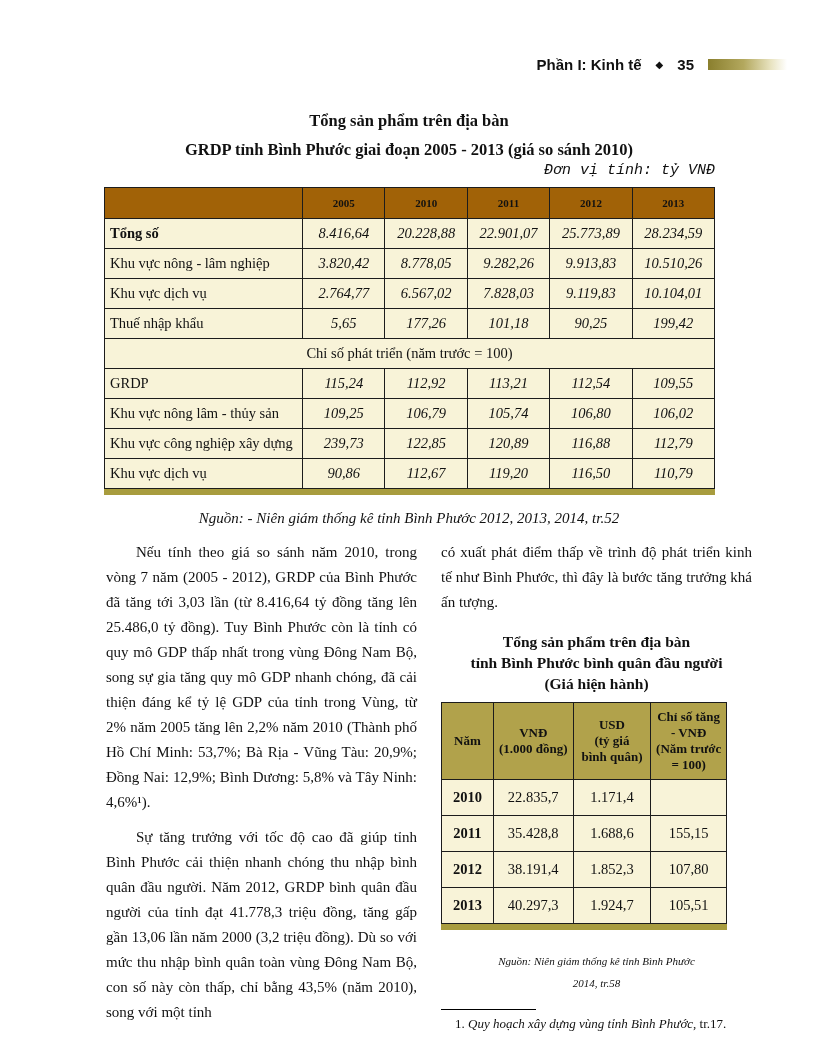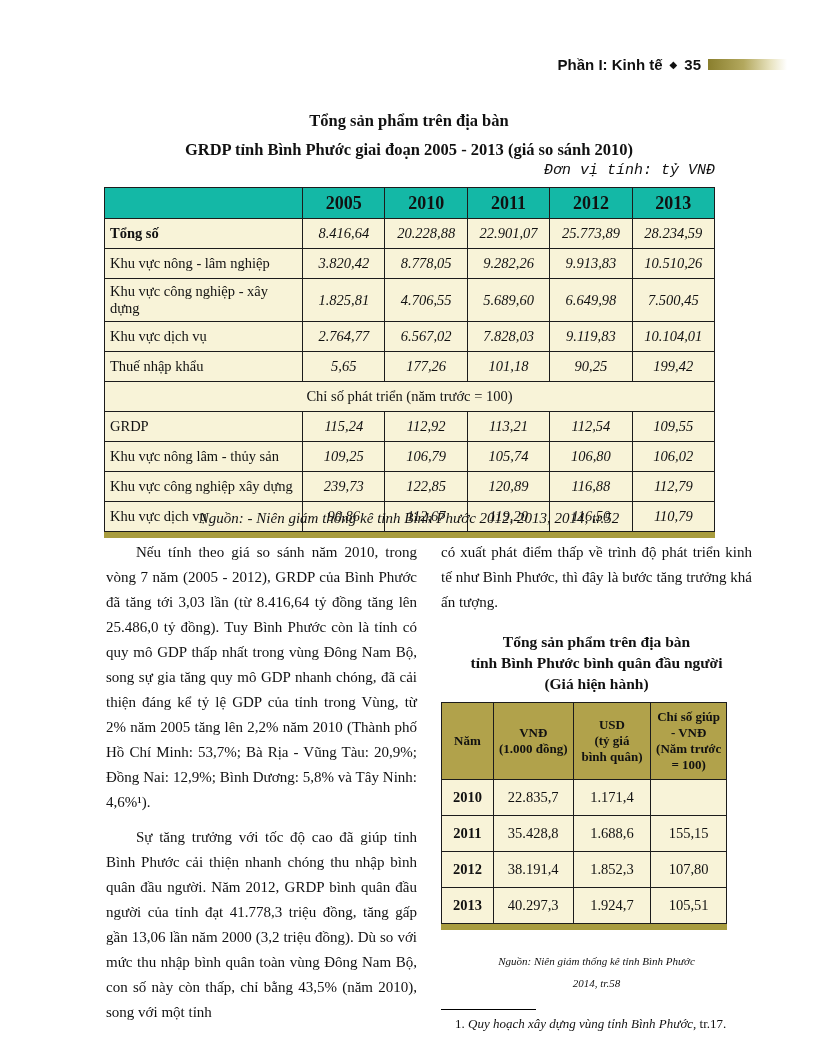--- a/index.html
+++ b/index.html
@@ -2,35 +2,35 @@
 <html><head>
 <meta charset="utf-8">
 <style>
   html,body{margin:0;padding:0;background:#e8e8e8;}
   .page{
     position:relative;width:816px;height:1056px;background:#ffffff;
     margin:0 auto;overflow:hidden;
     font-family:"Liberation Serif","DejaVu Serif",serif;color:#111;
   }
   
-  .top-header{position:absolute;top:56px;right:29px;display:flex;align-items:center;gap:7px;
+  .top-header{position:absolute;top:56px;right:29px;display:flex;align-items:center;gap:14px;
     font-family:"Liberation Sans","DejaVu Sans",sans-serif;font-weight:bold;font-size:15px;}
   .diamond{font-size:10px;line-height:1;}
   .grad-bar{width:79px;height:11px;background:linear-gradient(90deg,#8a7f2e 0%,#b3a85e 45%,#e9e4c2 80%,#ffffff 100%);}
   
   .doc-title{position:absolute;top:106px;left:103px;width:612px;text-align:center;
     font-weight:bold;font-size:16.5px;line-height:29px;}
   .unit-note{position:absolute;top:162px;left:103px;width:612px;text-align:right;
     font-style:italic;font-size:15px;font-family:Liberation Mono, monospace;}
   
   .t1wrap{position:absolute;top:187px;left:104px;width:611px;}
   table{border-collapse:collapse;}
   .t1{width:611px;font-size:14.5px;}
   .t1 th,.t1 td{border:1.5px solid #1c1c1c;padding:4px 5px;}
-  .t1 th{background:#14b8a6;font-size:18px;height:22px;}
+  .t1 th{background:#a16207;font-size:11px;height:22px;}
   .t1 td{background:#f8f3d8;height:21px;}
   .t1 .lbl{text-align:left;}
   .t1 .num{text-align:center;font-style:italic;}
   .t1 .boldcell{font-weight:bold;}
   .t1 .sectionrow td{text-align:center;}
   .thick-bar{height:6px;background:#a89c3e;}
   .col-label{width:178px;}
   .col-year{width:74px;}
   .source1{position:absolute;top:510px;left:103px;width:612px;text-align:center;
     font-style:italic;font-size:15px;}
@@ -106,28 +106,20 @@
       </tr>
       <tr>
         <td class="lbl">Khu vực nông - lâm nghiệp</td>
         <td class="num">3.820,42</td>
         <td class="num">8.778,05</td>
         <td class="num">9.282,26</td>
         <td class="num">9.913,83</td>
         <td class="num">10.510,26</td>
       </tr>
       <tr>
-        <td class="lbl">Khu vực công nghiệp - xây dựng</td>
-        <td class="num">1.825,81</td>
-        <td class="num">4.706,55</td>
-        <td class="num">5.689,60</td>
-        <td class="num">6.649,98</td>
-        <td class="num">7.500,45</td>
-      </tr>
-      <tr>
         <td class="lbl">Khu vực dịch vụ</td>
         <td class="num">2.764,77</td>
         <td class="num">6.567,02</td>
         <td class="num">7.828,03</td>
         <td class="num">9.119,83</td>
         <td class="num">10.104,01</td>
       </tr>
       <tr>
         <td class="lbl">Thuế nhập khẩu</td>
         <td class="num">5,65</td>
@@ -199,21 +191,21 @@
               <col class="t2-col-idx">
           </colgroup>
           <tbody>
               <tr>
             <th>Năm</th>
             <th>VNĐ
 (1.000 đồng)</th>
             <th>USD
 (tỷ giá
 bình quân)</th>
-            <th>Chỉ số giúp
+            <th>Chỉ số tăng
 - VNĐ
 (Năm trước
 = 100)</th>
           </tr>
           <tr>
             <td class="yearcell">2010</td>
             <td>22.835,7</td>
             <td>1.171,4</td>
             <td></td>
           </tr>

